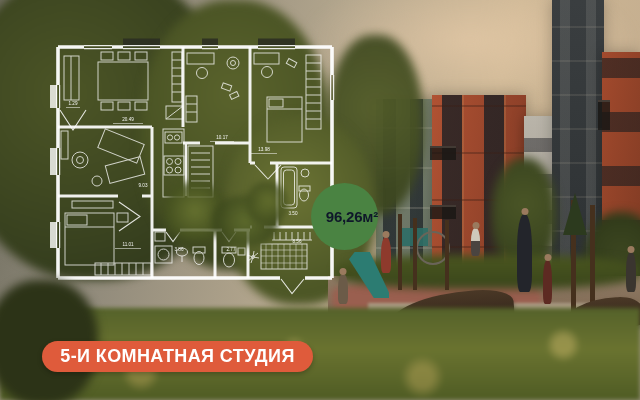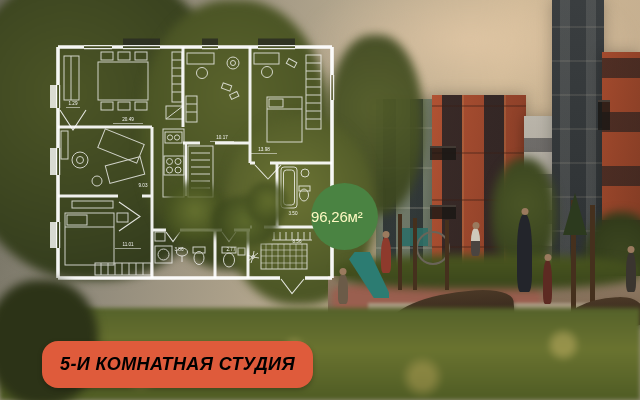--- a/index.html
+++ b/index.html
@@ -84,26 +84,26 @@
   
   #plan{left:0;top:0;width:640px;height:400px;}
   #plan text{font-family:"Liberation Sans",sans-serif;}
   .foreplant{border-radius:45%;filter:blur(3px);opacity:.8;}
   #fp1{left:166px;top:182px;width:58px;height:58px;background:radial-gradient(circle,#6e7a33,#45511f 70%);}
   #fp2{left:212px;top:196px;width:66px;height:50px;background:radial-gradient(circle,#5e6c2d,#3c481c 70%);}
   #fp3{left:247px;top:182px;width:40px;height:42px;background:radial-gradient(circle,#67732f,#414d1e 70%);}
 
   
   #badge{left:311px;top:183px;width:67px;height:67px;border-radius:50%;
-    display:flex;align-items:center;justify-content:flex-start;
-    color:#fef9c3;font-weight:normal;font-size:15px;letter-spacing:-.2px;}
-  #banner{left:42px;top:341px;width:271px;height:47px;border-radius:16px;
+    display:flex;align-items:center;justify-content:flex-end;
+    color:#0f172a;font-weight:bold;font-size:15px;letter-spacing:-.2px;}
+  #banner{left:42px;top:341px;width:271px;height:31px;border-radius:16px;
     display:flex;align-items:center;justify-content:center;
-    color:#000000;font-weight:bold;font-size:18px;letter-spacing:.4px;white-space:nowrap;
-    box-shadow:0 2px 5px rgba(0,0,0,.25);font-style:italic;}
+    color:#ffffff;font-weight:bold;font-size:18px;letter-spacing:.4px;white-space:nowrap;
+    box-shadow:0 2px 5px rgba(0,0,0,.25);}
 </style>
 </head>
 <body>
 
 <div class="stage">
 
   <div class="abs sky"></div>
   <div class="abs cloudglow"></div>
 
   <div class="abs bld" id="b-gray"></div>

